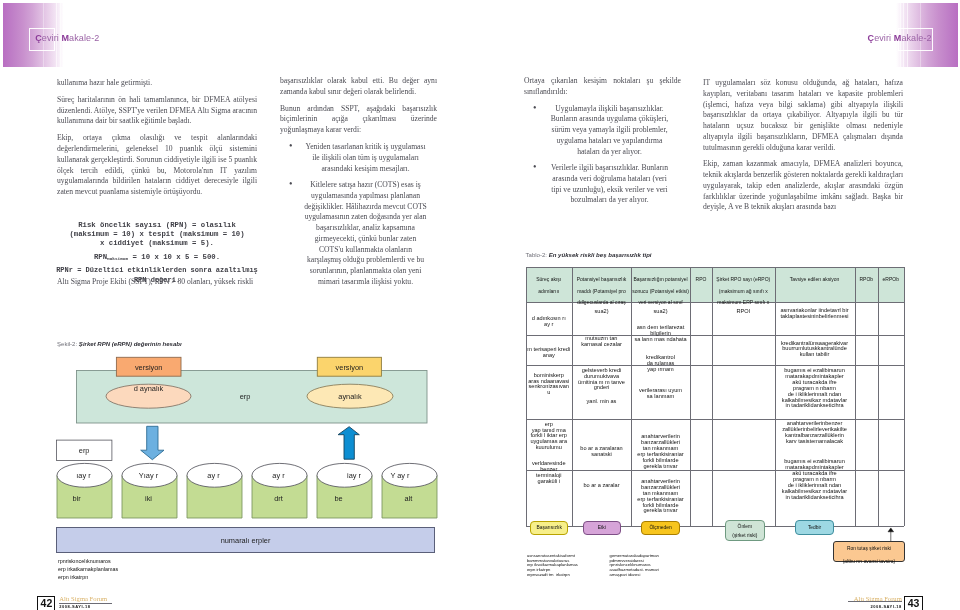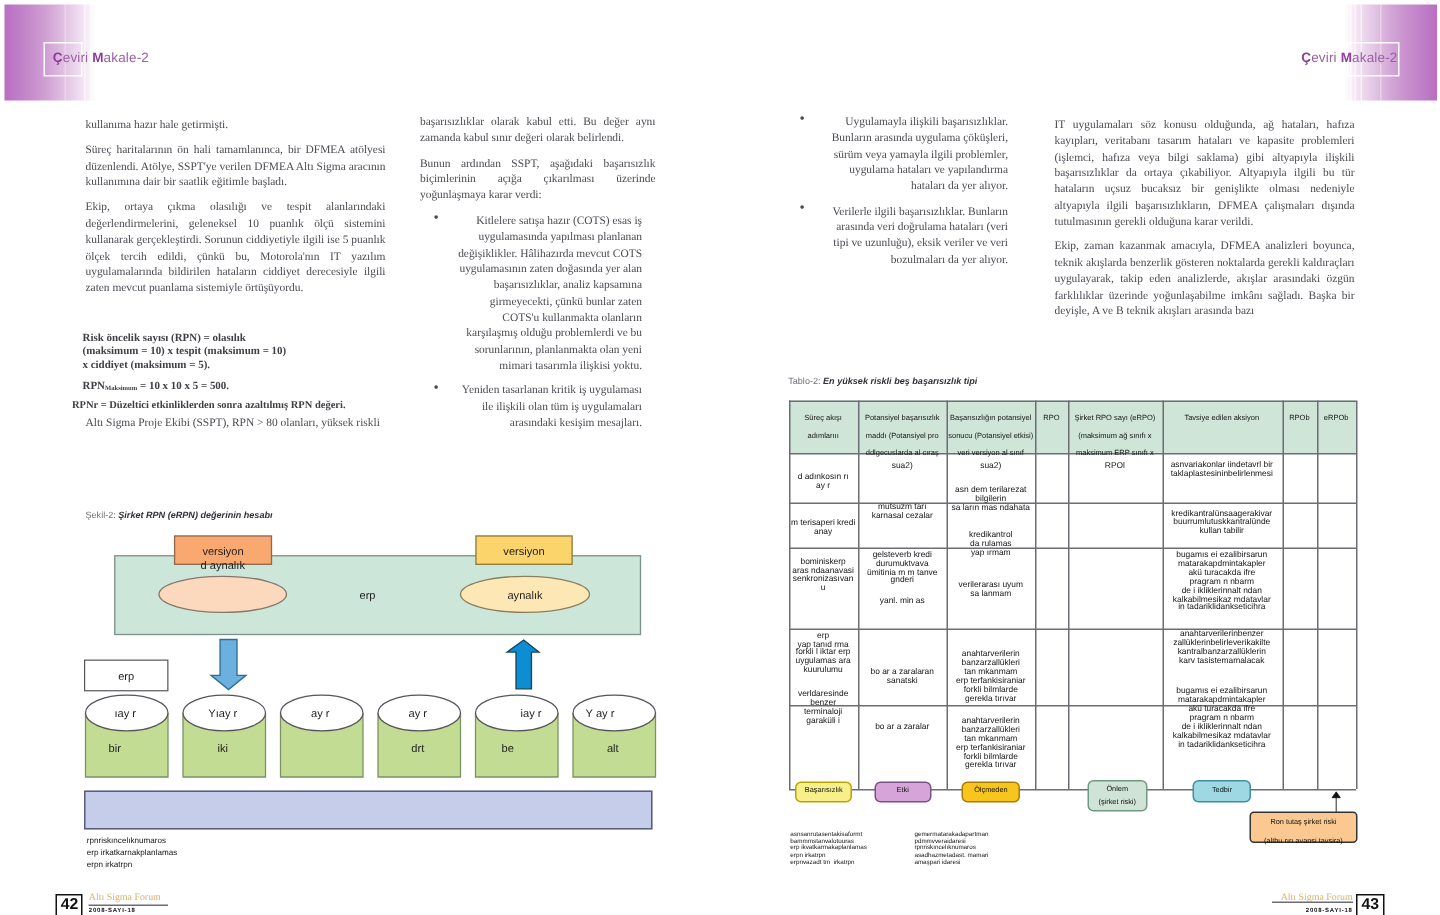--- a/index.html
+++ b/index.html
@@ -19,26 +19,26 @@
   .hdr-title{position:absolute;white-space:nowrap;
              font-family:"Liberation Sans",sans-serif;font-size:9.02px;
              color:#9a62a5;letter-spacing:.1px;}
   .hdr-title b{color:#8c3c99;font-weight:bold;}
 
   
   .col{position:absolute;color:#4a4a52;text-align:justify;
        font-size:7.62px;line-height:10.75px;}
   .col p{margin:0 0 6.2px 0;}
   .col ul{margin:0 0 6px 0;padding:0;list-style:none;}
-  .col li{position:relative;padding-left:23px;padding-right:9px;margin-bottom:5.8px;text-align:right;}
+  .col li{position:relative;padding-left:23px;padding-right:9px;margin-bottom:5.8px;text-align:center;}
   .col li:before{content:"\2022 ";position:absolute;left:9px;top:-1.2px;font-size:10px;}
 
   
-  .formula{position:absolute;color:#3f3f46;font-family:Liberation Serif, serif;
-           font-weight:bold;font-size:7.3px;line-height:10.4px;text-align:left;}
+  .formula{position:absolute;color:#3f3f46;font-family:Liberation Mono, monospace;
+           font-weight:bold;font-size:7.3px;line-height:10.4px;text-align:center;}
   .formula .sub{font-size:4.4px;position:relative;top:1.2px;}
 
   
   .cap{position:absolute;font-family:"Liberation Sans",sans-serif;font-size:6.05px;
        color:#4d4d55;white-space:nowrap;}
   .cap .lbl{color:#6f6f78;}
   .cap .txt{font-style:italic;font-weight:bold;color:#2f2f36;}
 
   .shape{position:absolute;box-sizing:border-box;}
   .ctxt{position:absolute;left:0;right:0;text-align:center;
@@ -108,26 +108,27 @@
   <div class="formula" style="left:48px;top:264.6px;width:218px;font-size:7.0px">RPNr = Düzeltici etkinliklerden sonra azaltılmış RPN değeri.</div>
 
   <div class="col" style="left:57px;top:277px;width:200px">
     <p>Altı Sigma Proje Ekibi (SSPT), RPN &gt; 80 olanları, yüksek riskli</p>
   </div>
 
   <div class="col" style="left:280px;top:76px;width:157px">
     <p>başarısızlıklar olarak kabul etti. Bu değer aynı zamanda kabul sınır değeri olarak belirlendi.</p>
     <p>Bunun ardından SSPT, aşağıdaki başarısızlık biçimlerinin açığa çıkarılması üzerinde yoğunlaşmaya karar verdi:</p>
     <ul>
+      <li>Yeniden tasarlanan kritik iş uygulaması ile ilişkili olan tüm iş uygulamaları arasındaki kesişim mesajları.</li>
       <li>Kitlelere satışa hazır (COTS) esas iş uygulamasında yapılması planlanan değişiklikler. Hâlihazırda mevcut COTS uygulamasının zaten doğasında yer alan başarısızlıklar, analiz kapsamına girmeyecekti, çünkü bunlar zaten COTS'u kullanmakta olanların karşılaşmış olduğu problemlerdi ve bu sorunlarının, planlanmakta olan yeni mimari tasarımla ilişkisi yoktu.</li>
-      <li>Yeniden tasarlanan kritik iş uygulaması ile ilişkili olan tüm iş uygulamaları arasındaki kesişim mesajları.</li>
     </ul>
   </div>
 
   <div class="col" style="left:524px;top:76px;width:157px">
+    <p>Ortaya çıkarılan kesişim noktaları şu şekilde sınıflandırıldı:</p>
     <ul>
       <li>Uygulamayla ilişkili başarısızlıklar. Bunların arasında uygulama çöküşleri, sürüm veya yamayla ilgili problemler, uygulama hataları ve yapılandırma hataları da yer alıyor.</li>
       <li>Verilerle ilgili başarısızlıklar. Bunların arasında veri doğrulama hataları (veri tipi ve uzunluğu), eksik veriler ve veri bozulmaları da yer alıyor.</li>
     </ul>
   </div>
 
   <div class="col" style="left:703px;top:78px;width:200px">
     <p>IT uygulamaları söz konusu olduğunda, ağ hataları, hafıza kayıpları, veritabanı tasarım hataları ve kapasite problemleri (işlemci, hafıza veya bilgi saklama) gibi altyapıyla ilişkili başarısızlıklar da ortaya çıkabiliyor. Altyapıyla ilgili bu tür hataların uçsuz bucaksız bir genişlikte olması nedeniyle altyapıyla ilgili başarısızlıkların, DFMEA çalışmaları dışında tutulmasının gerekli olduğuna karar verildi.</p>
     <p>Ekip, zaman kazanmak amacıyla, DFMEA analizleri boyunca, teknik akışlarda benzerlik gösteren noktalarda gerekli kaldıraçları uygulayarak, takip eden analizlerde, akışlar arasındaki özgün farklılıklar üzerinde yoğunlaşabilme imkânı sağladı. Başka bir deyişle, A ve B teknik akışları arasında bazı</p>
   </div>
@@ -173,24 +174,25 @@
         <path d="M271 15.3 v42.7 h55 v-42.7" fill="#c3dc93" stroke="#7a9360" stroke-width="0.85"></path>
         <ellipse cx="298.5" cy="15.3" rx="27.5" ry="11.9" fill="#ffffff" stroke="#55555d" stroke-width="0.85"></ellipse>
       </g>
     <g>
         <path d="M336 15.3 v42.7 h55 v-42.7" fill="#c3dc93" stroke="#7a9360" stroke-width="0.85"></path>
         <ellipse cx="363.5" cy="15.3" rx="27.5" ry="11.9" fill="#ffffff" stroke="#55555d" stroke-width="0.85"></ellipse>
       </g>
   </svg>
 
   <div class="shape" style="left:56px;top:527px;width:379px;height:26px;background:#c5cdea;border:1px solid #5a5f79"></div>
+  <div class="ctxt" style="left:56px;top:536.0px;width:379px">numaralı erpler</div>
 
   <div class="ctxt" style="left:116.4px;top:362.6px;width:64.6px">versiyon</div>
   <div class="ctxt" style="left:317.3px;top:362.6px;width:64.1px">versiyon</div>
-  <div class="ctxt" style="left:106px;top:372px;width:85px">d  aynalık</div>
+  <div class="ctxt" style="left:106px;top:384px;width:85px">d  aynalık</div>
   <div class="ctxt" style="left:307px;top:392.0px;width:86px">aynalık</div>
   <div class="ctxt" style="left:195px;top:392.0px;width:100px">erp</div>
   <div class="ctxt" style="left:56.4px;top:446.0px;width:55.5px">erp</div>
 
   <div class="ctxt" style="left:56px;top:470.8px;width:55px">ıay r</div>
   <div class="ctxt" style="left:121px;top:470.8px;width:55px">Yıay r</div>
   <div class="ctxt" style="left:186px;top:470.8px;width:55px">ay r</div>
   <div class="ctxt" style="left:251px;top:470.8px;width:55px">ay r</div>
   <div class="ctxt" style="left:316px;top:470.8px;width:76px">iay r</div>
   <div class="ctxt" style="left:381px;top:470.8px;width:38px">Y ay r</div>

